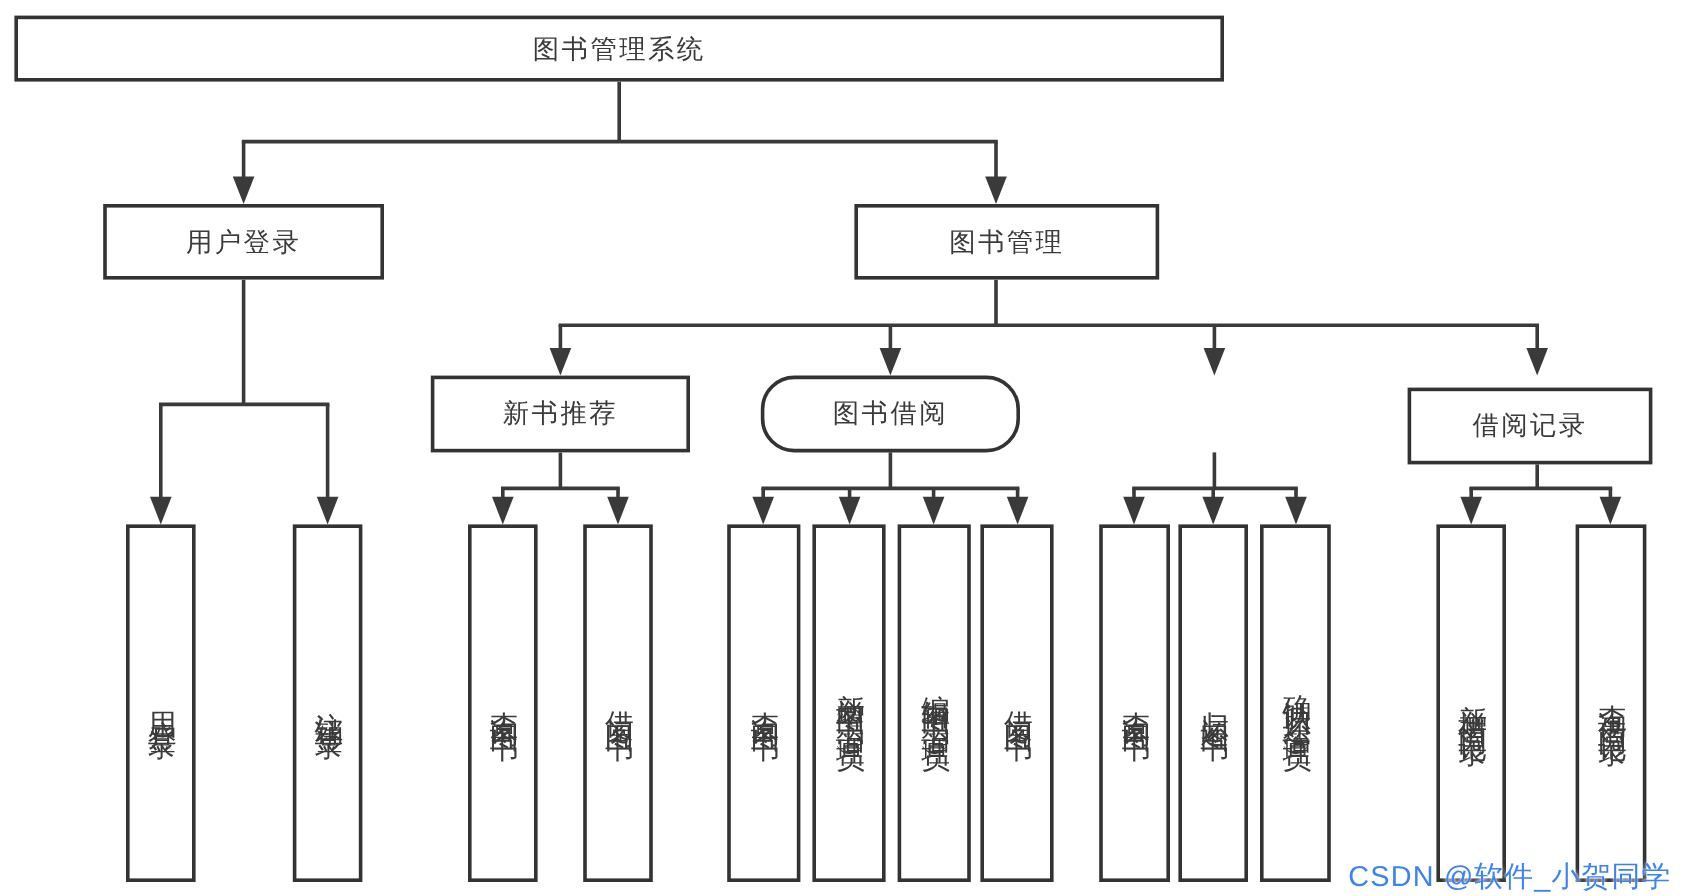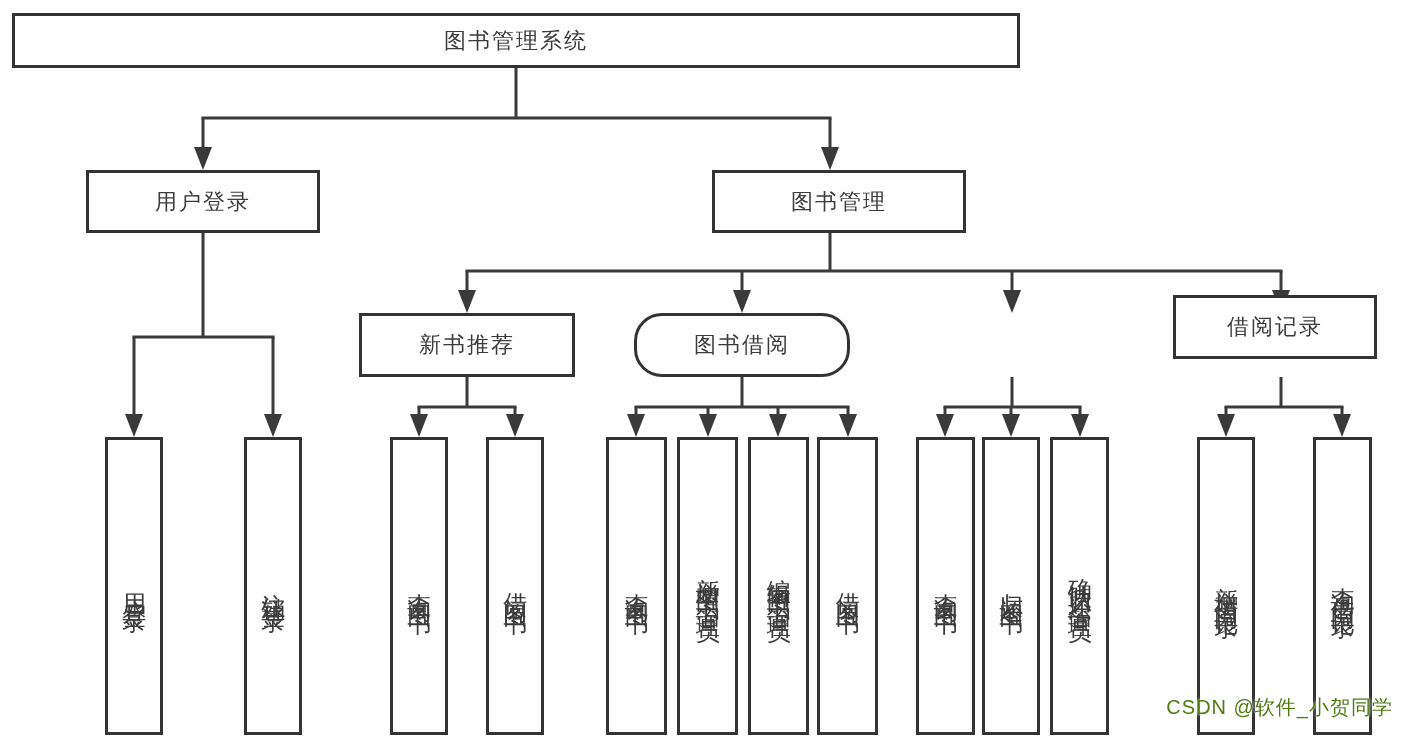--- a/index.html
+++ b/index.html
@@ -41,24 +41,24 @@
   .v-label {
     writing-mode: vertical-rl;
     font-size: 24px;
     letter-spacing: 6px;
     line-height: 1.1;
     color: #3b3b3b;
     white-space: nowrap;
   }
   .watermark {
     position: absolute;
-    top: 694px;
+    top: 714px;
     right: 12px;
-    font-size: 20px;
-    color: #4d7c0f;
+    font-size: 24px;
+    color: #3b82f6;
     letter-spacing: 1px;
     text-shadow: 0 0 4px #ffffff, 0 0 2px #ffffff;
     z-index: 10;
     white-space: nowrap;
   }
 </style>
 </head>
 <body>
 
 <div class="canvas">
@@ -142,21 +142,21 @@
   <div class="box" style="left:712px; top:170px; width:254px; height:63px;">
     <span class="h-label">图书管理</span>
   </div>
 
   <div class="box" style="left:359px; top:313px; width:216px; height:64px;">
     <span class="h-label">新书推荐</span>
   </div>
   <div class="box" style="left:634px; top:313px; width:216px; height:64px;border-radius:28px;">
     <span class="h-label">图书借阅</span>
   </div>
-  <div class="box" style="left:1173px; top:295px; width:204px; height:64px;">
+  <div class="box" style="left:1173px; top:323px; width:204px; height:64px;">
     <span class="h-label">借阅记录</span>
   </div>
 
   <div class="box" style="left:105px; top:437px; width:58px; height:298px;">
     <span class="v-label">用户登录</span>
   </div>
   <div class="box" style="left:244px; top:437px; width:58px; height:298px;">
     <span class="v-label">注销登录</span>
   </div>
 

